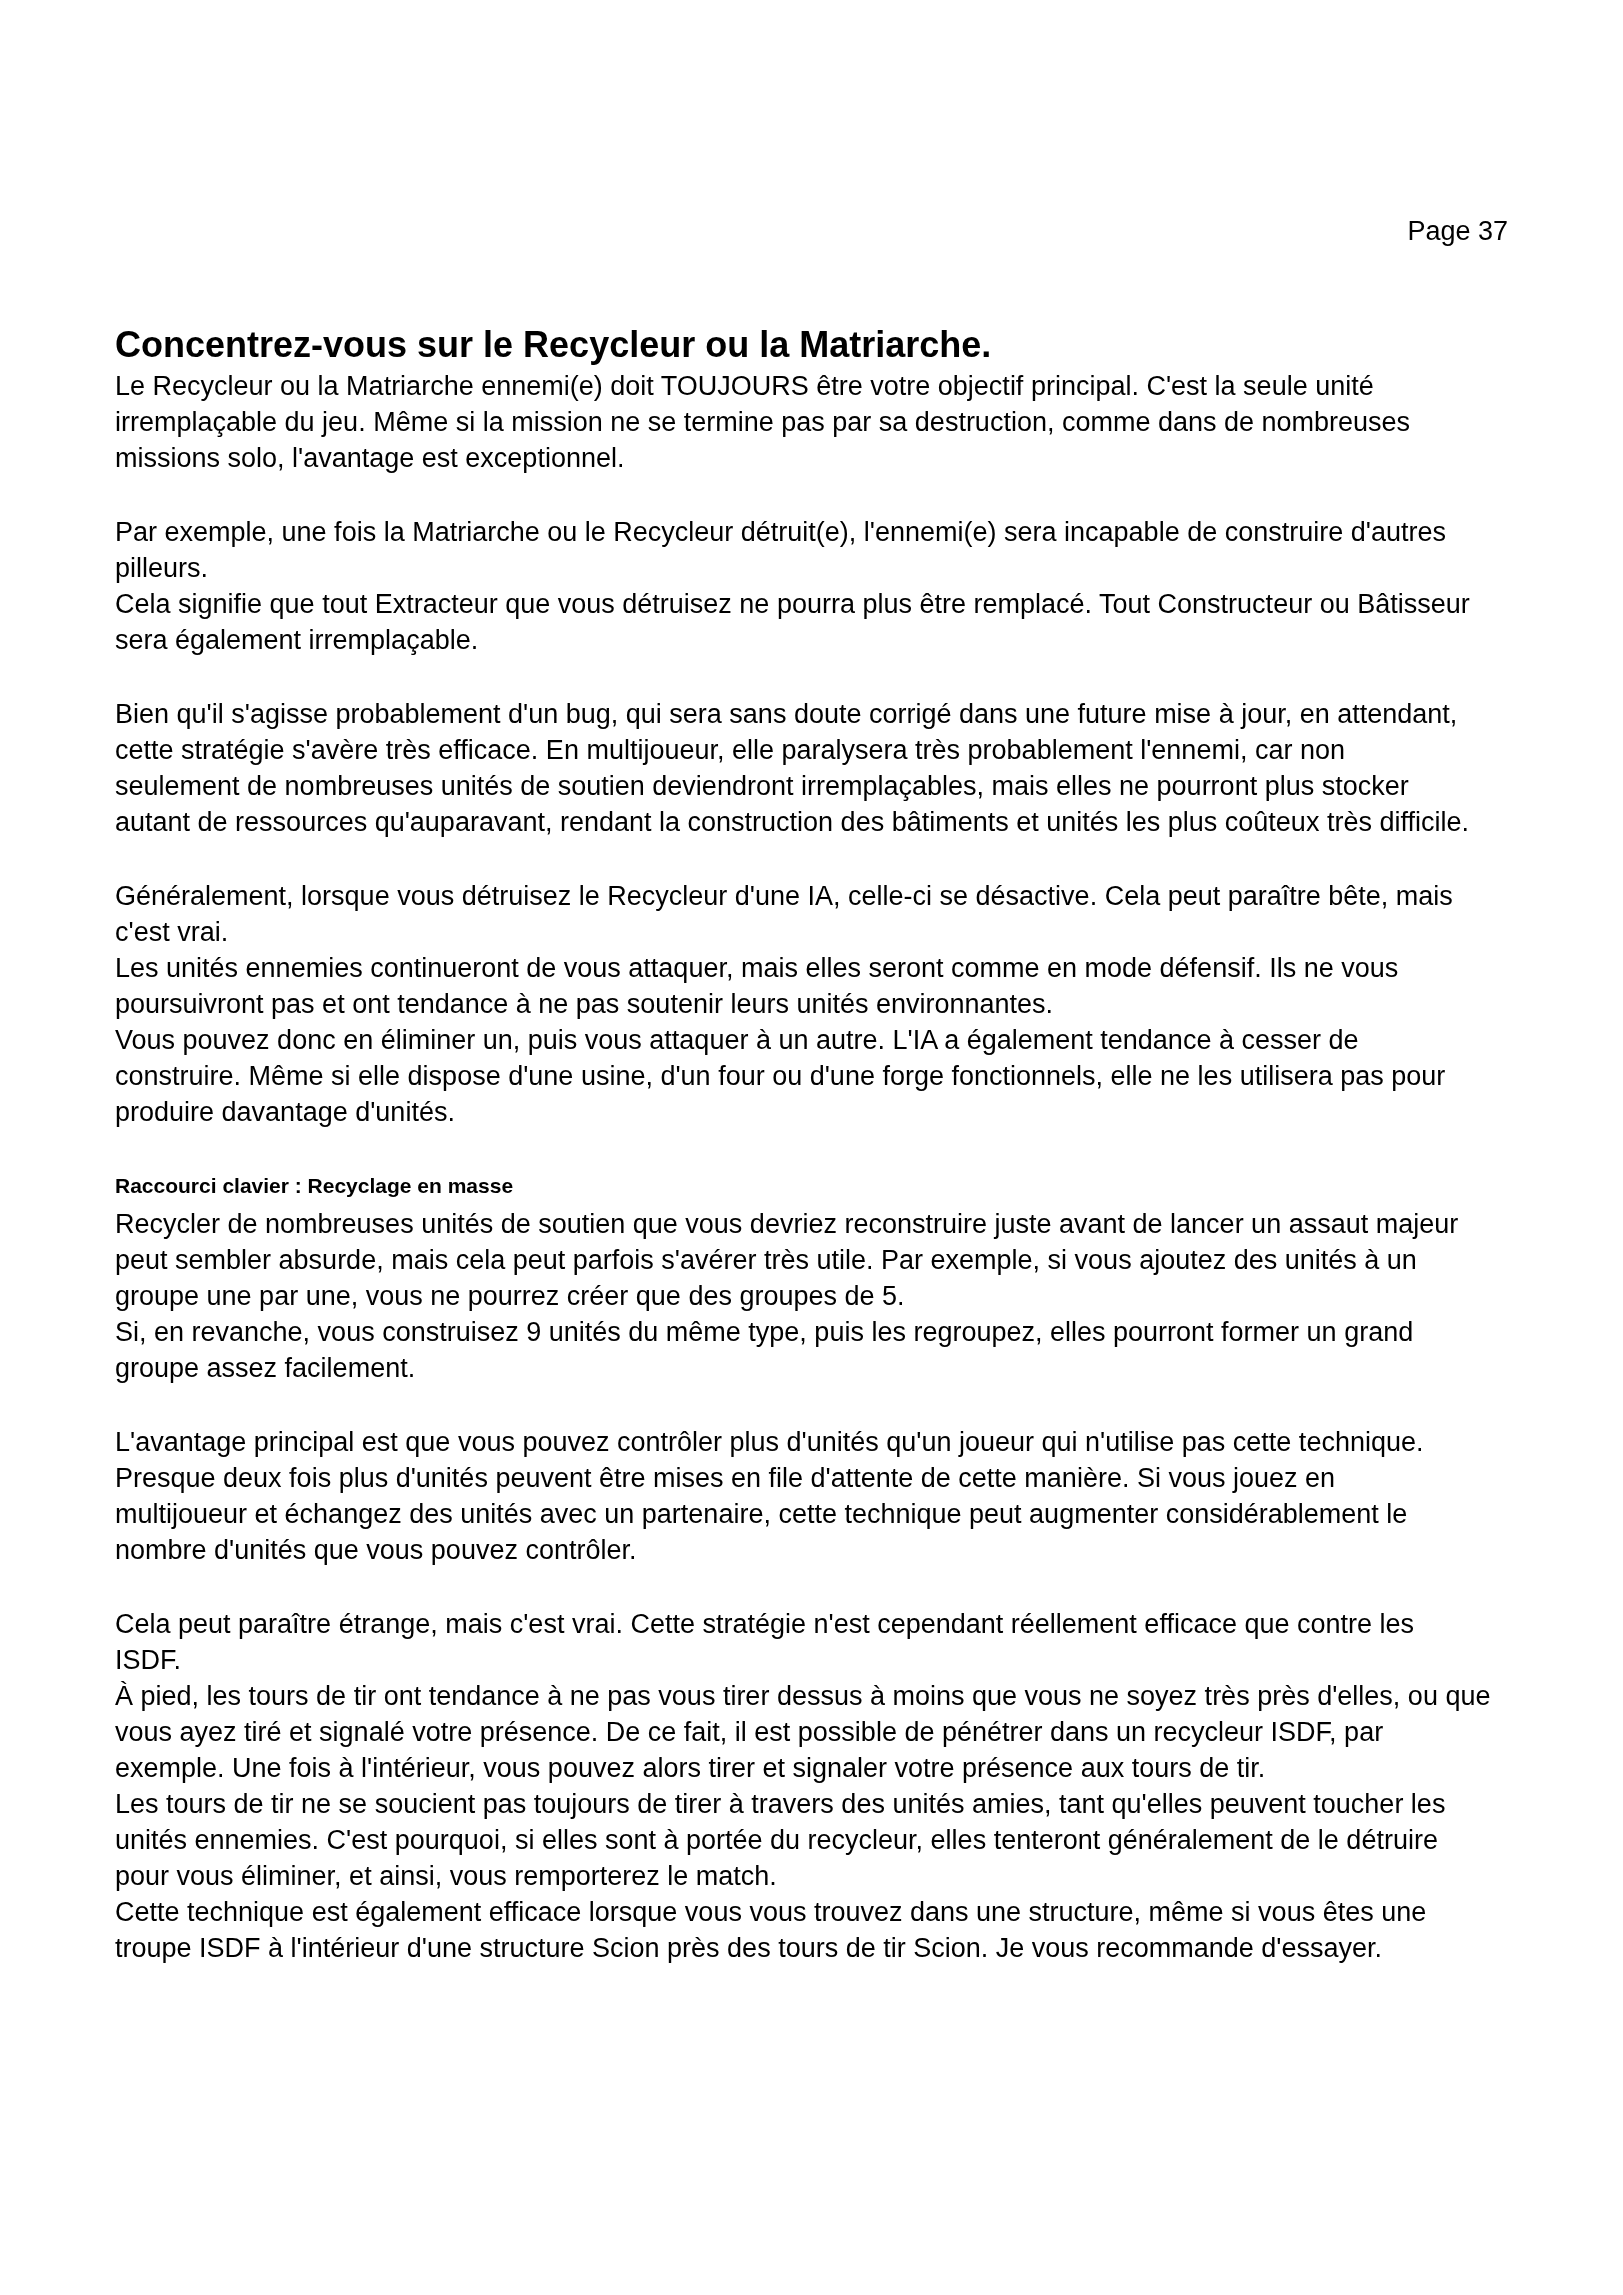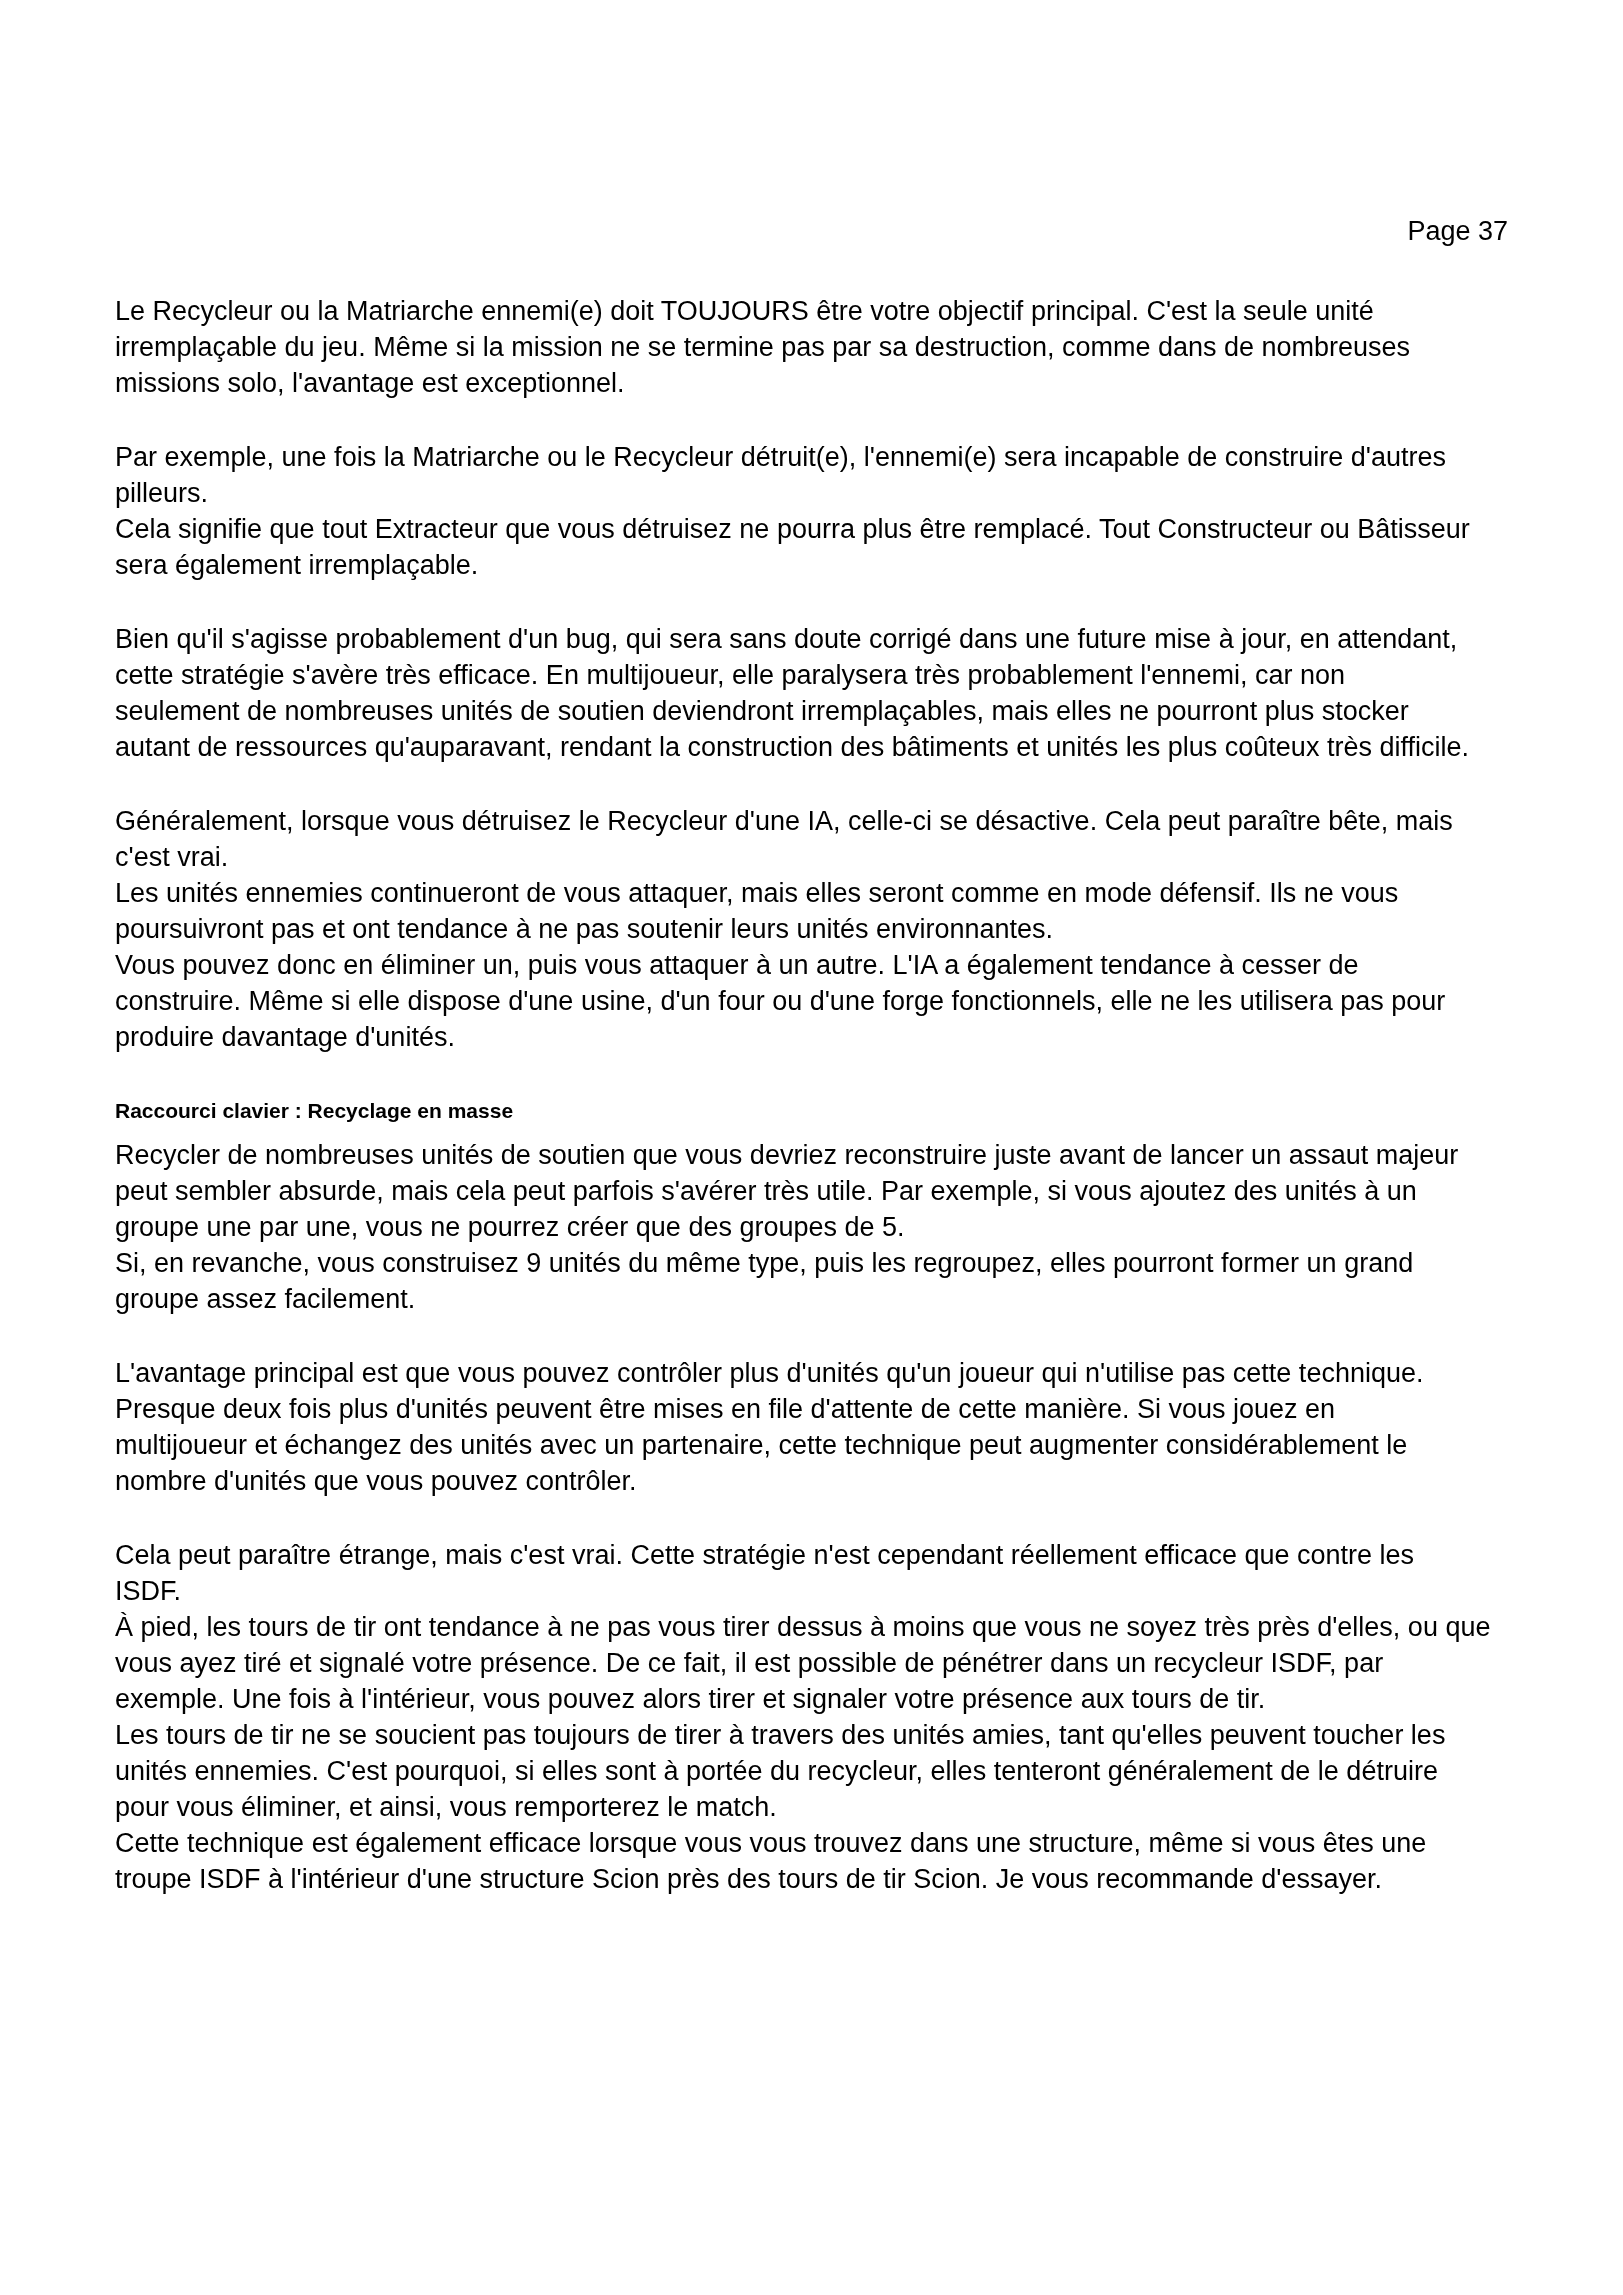--- a/index.html
+++ b/index.html
@@ -27,40 +27,41 @@
   .doc-title {
     font-size: 36px;
     font-weight: bold;
     line-height: 43px;
     margin: 38px 0 0 0;
     white-space: pre;
   }
   .para {
     font-size: 27px;
     line-height: 36px;
-    margin: 8px 0 38px 0;
+    margin: 2px 0 38px 0;
     white-space: pre;
   }
   .subheading {
     font-size: 21px;
     font-weight: bold;
     line-height: 36px;
     margin: 0;
     white-space: pre;
   }
 </style>
 </head>
 <body>
 
 <div class="page">
 
   <div class="page-header">
     <span>Page 37</span>
   </div>
 
+  <h1 class="doc-title">Concentrez-vous sur le Recycleur ou la Matriarche.</h1>
 
   <div class="para">Le Recycleur ou la Matriarche ennemi(e) doit TOUJOURS être votre objectif principal. C'est la seule unité
 irremplaçable du jeu. Même si la mission ne se termine pas par sa destruction, comme dans de nombreuses
 missions solo, l'avantage est exceptionnel.</div>
 
   <div class="para">Par exemple, une fois la Matriarche ou le Recycleur détruit(e), l'ennemi(e) sera incapable de construire d'autres
 pilleurs.
 Cela signifie que tout Extracteur que vous détruisez ne pourra plus être remplacé. Tout Constructeur ou Bâtisseur
 sera également irremplaçable.</div>
 

